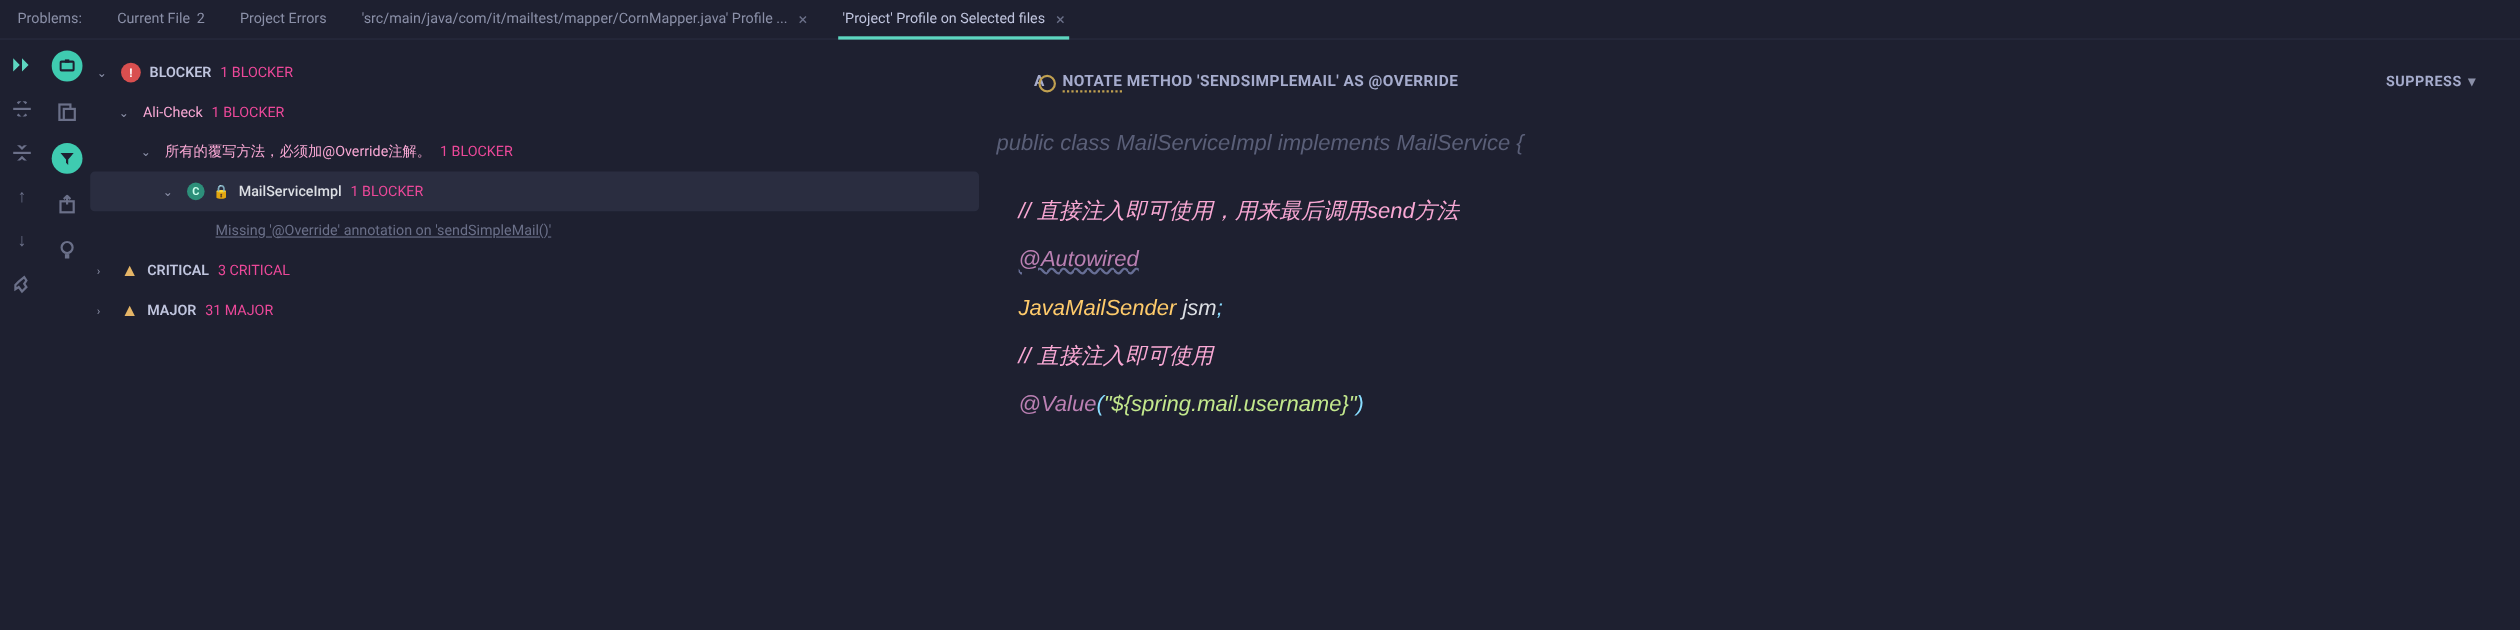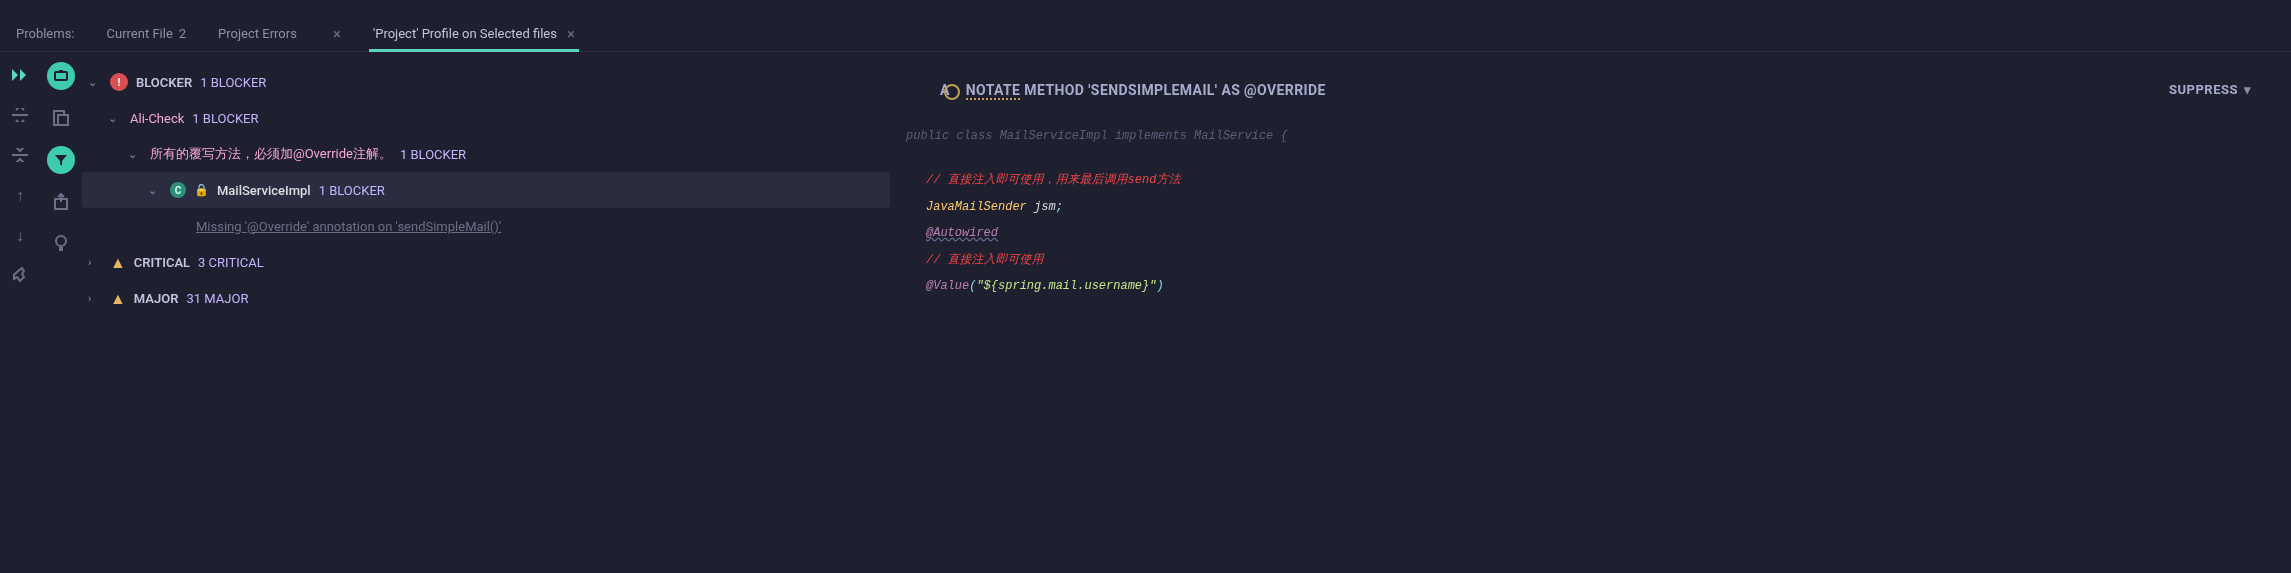--- a/index.html
+++ b/index.html
@@ -13,21 +13,20 @@
     overflow: hidden;
   }
 
   .tabs-bar {
     display: flex;
     align-items: center;
     height: 36px;
     padding-left: 12px;
     border-bottom: 1px solid #2a2d40;
     gap: 24px;
-    margin-top: 16px;
   }
   .tab {
     display: flex;
     align-items: center;
     gap: 6px;
     height: 100%;
     color: #8b90a8;
     padding: 0 4px;
     position: relative;
     white-space: nowrap;
@@ -135,21 +134,21 @@
     font-weight: bold;
   }
   .sev-blocker { background: #d94f4f; color: #fff; }
   .sev-critical { color: #e5b567; font-size:16px;}
   .sev-major { color: #e5b567; font-size:16px;}
   .row-label {
     color: #c0c5de;
     font-weight: 600;
   }
   .row-label.normal { font-weight: 400; color: #f9a8d4; }
-  .row-count { color: #c4b5fd; }
+  .row-count { color: #ec4899; }
   .class-icn {
     width: 16px; height: 16px; border-radius: 50%;
     background: #2d8f7a; color: #cfe;
     display:inline-flex;align-items:center;justify-content:center;
     font-size:10px; font-weight:bold;
   }
   .lock-icn { color: #5dd6c0; font-size:12px;}
   .issue-text { color: #6b7089; text-decoration: underline; }
 
   
@@ -197,27 +196,27 @@
     padding: 4px 8px;
     justify-content: flex-end;
   }
   .suppress-btn::after {
     content: "▾";
     color: #8b90a8;
   }
 
   .code {
     padding: 0 24px 0 36px;
-    font-family: Liberation Mono, monospace;
-    font-size: 12px;
+    font-family: Liberation Sans, sans-serif;
+    font-size: 20px;
     line-height: 2.2;
     font-style: italic;
   }
   .kw { color: #c792ea; }
-  .comment { color: #ef4444; margin-top: 17px; }
+  .comment { color: #f9a8d4; margin-top: 17px; }
   .ann { color: #bb80b3; }
   .ann.wave { text-decoration: underline wavy #676e95; }
   .type { color: #ffcb6b; }
   .ident { color: #dcdfe4; }
   .str { color: #c3e88d; }
   .punc { color: #89ddff; }
   .top-line { color: #5a5f78; font-style: italic; }
 
 </style>
 </head>
@@ -228,20 +227,21 @@
     <span>Problems:</span>
   </div>
   <div class="tab">
     <span>Current File</span>
     <span class="badge">2</span>
   </div>
   <div class="tab">
     <span>Project Errors</span>
   </div>
   <div class="tab">
+    <span>'src/main/java/com/it/mailtest/mapper/CornMapper.java' Profile ...</span>
     <span class="close">×</span>
   </div>
   <div class="tab active">
     <span>'Project' Profile on Selected files</span>
     <span class="close">×</span>
   </div>
 </div>
 
 <div class="body-area">
 
@@ -361,24 +361,24 @@
     <div class="code">
       <div class="top-line" style="margin-left:-20px">
         <span>public</span>
         <span>class</span>
         <span>MailServiceImpl</span>
         <span>implements</span>
         <span>MailService {</span>
       </div>
       <div style="height:18px"></div>
       <div><span class="comment">// 直接注入即可使用，用来最后调用send方法</span></div>
+      <div><span class="ann wave">@Autowired</span></div>
       <div>
         <span class="type">JavaMailSender</span><span class="ident"> jsm</span><span class="punc">;</span>
       </div>
-      <div><span class="ann wave">@Autowired</span></div>
       <div><span class="comment">// 直接注入即可使用</span></div>
       <div>
         <span class="ann">@Value</span><span class="punc">(</span><span class="str">"${spring.mail.username}"</span><span class="punc">)</span>
       </div>
     </div>
   </div>
 
 </div>
 
 </body></html>

